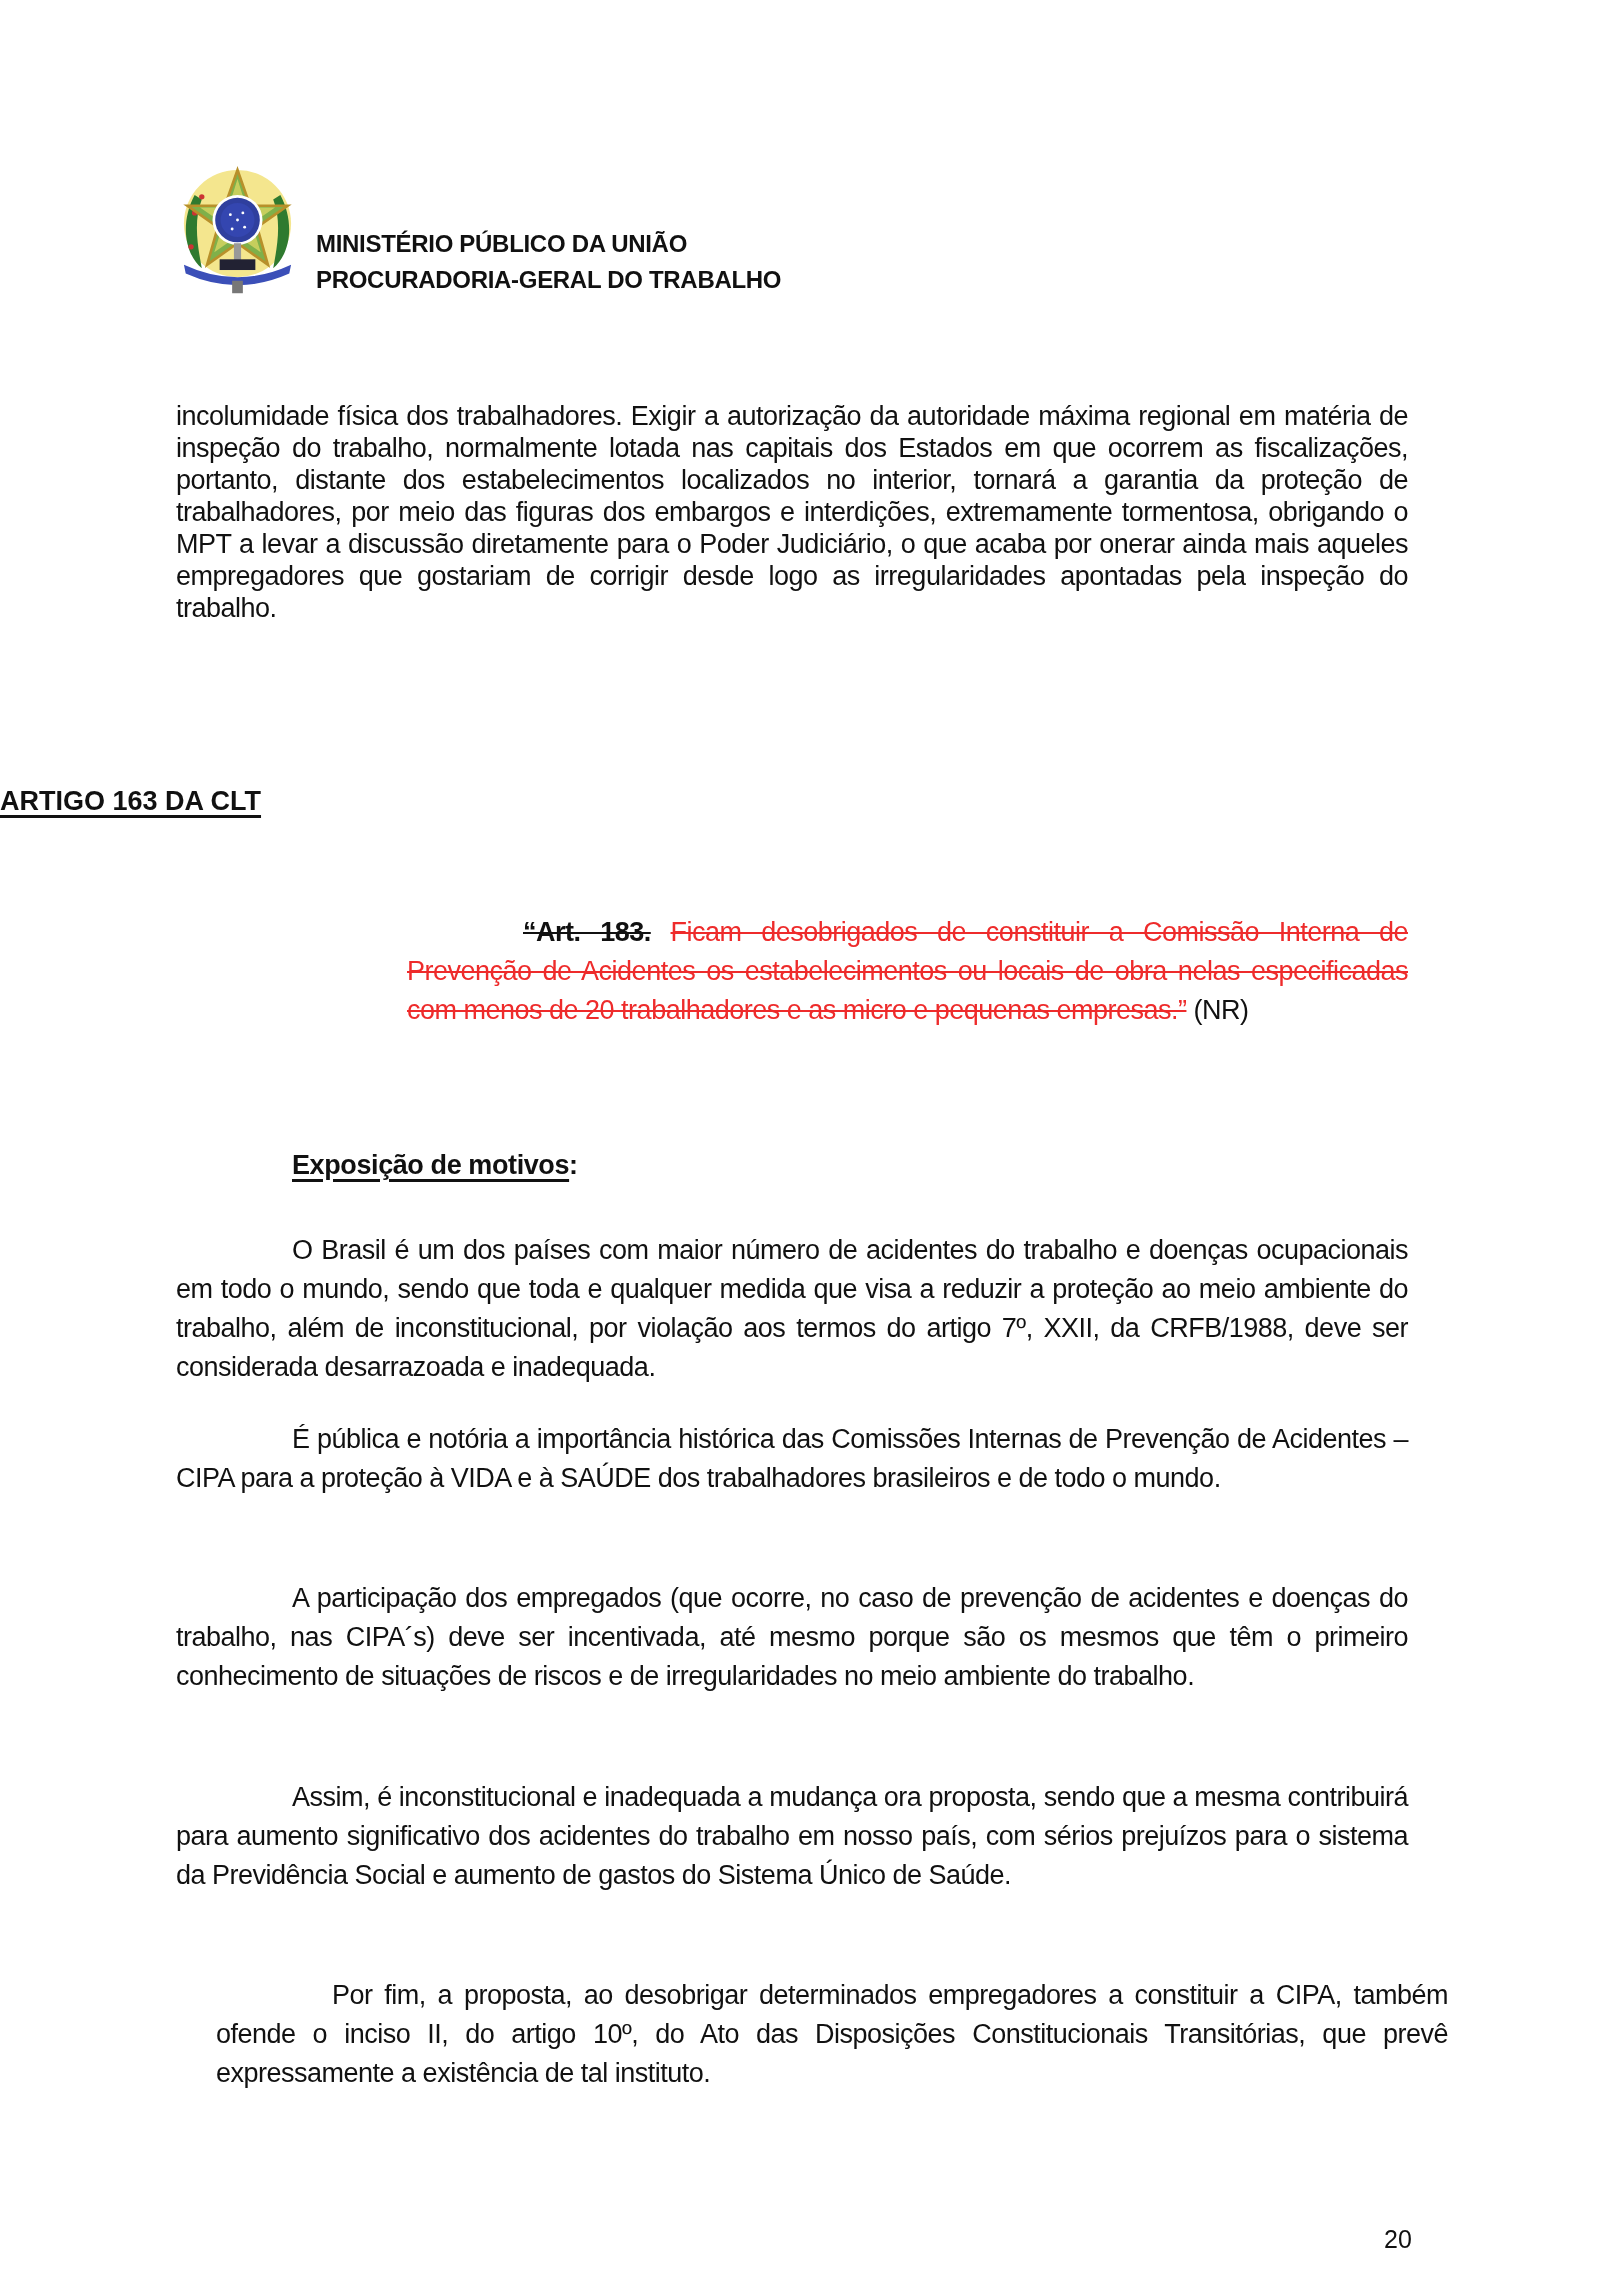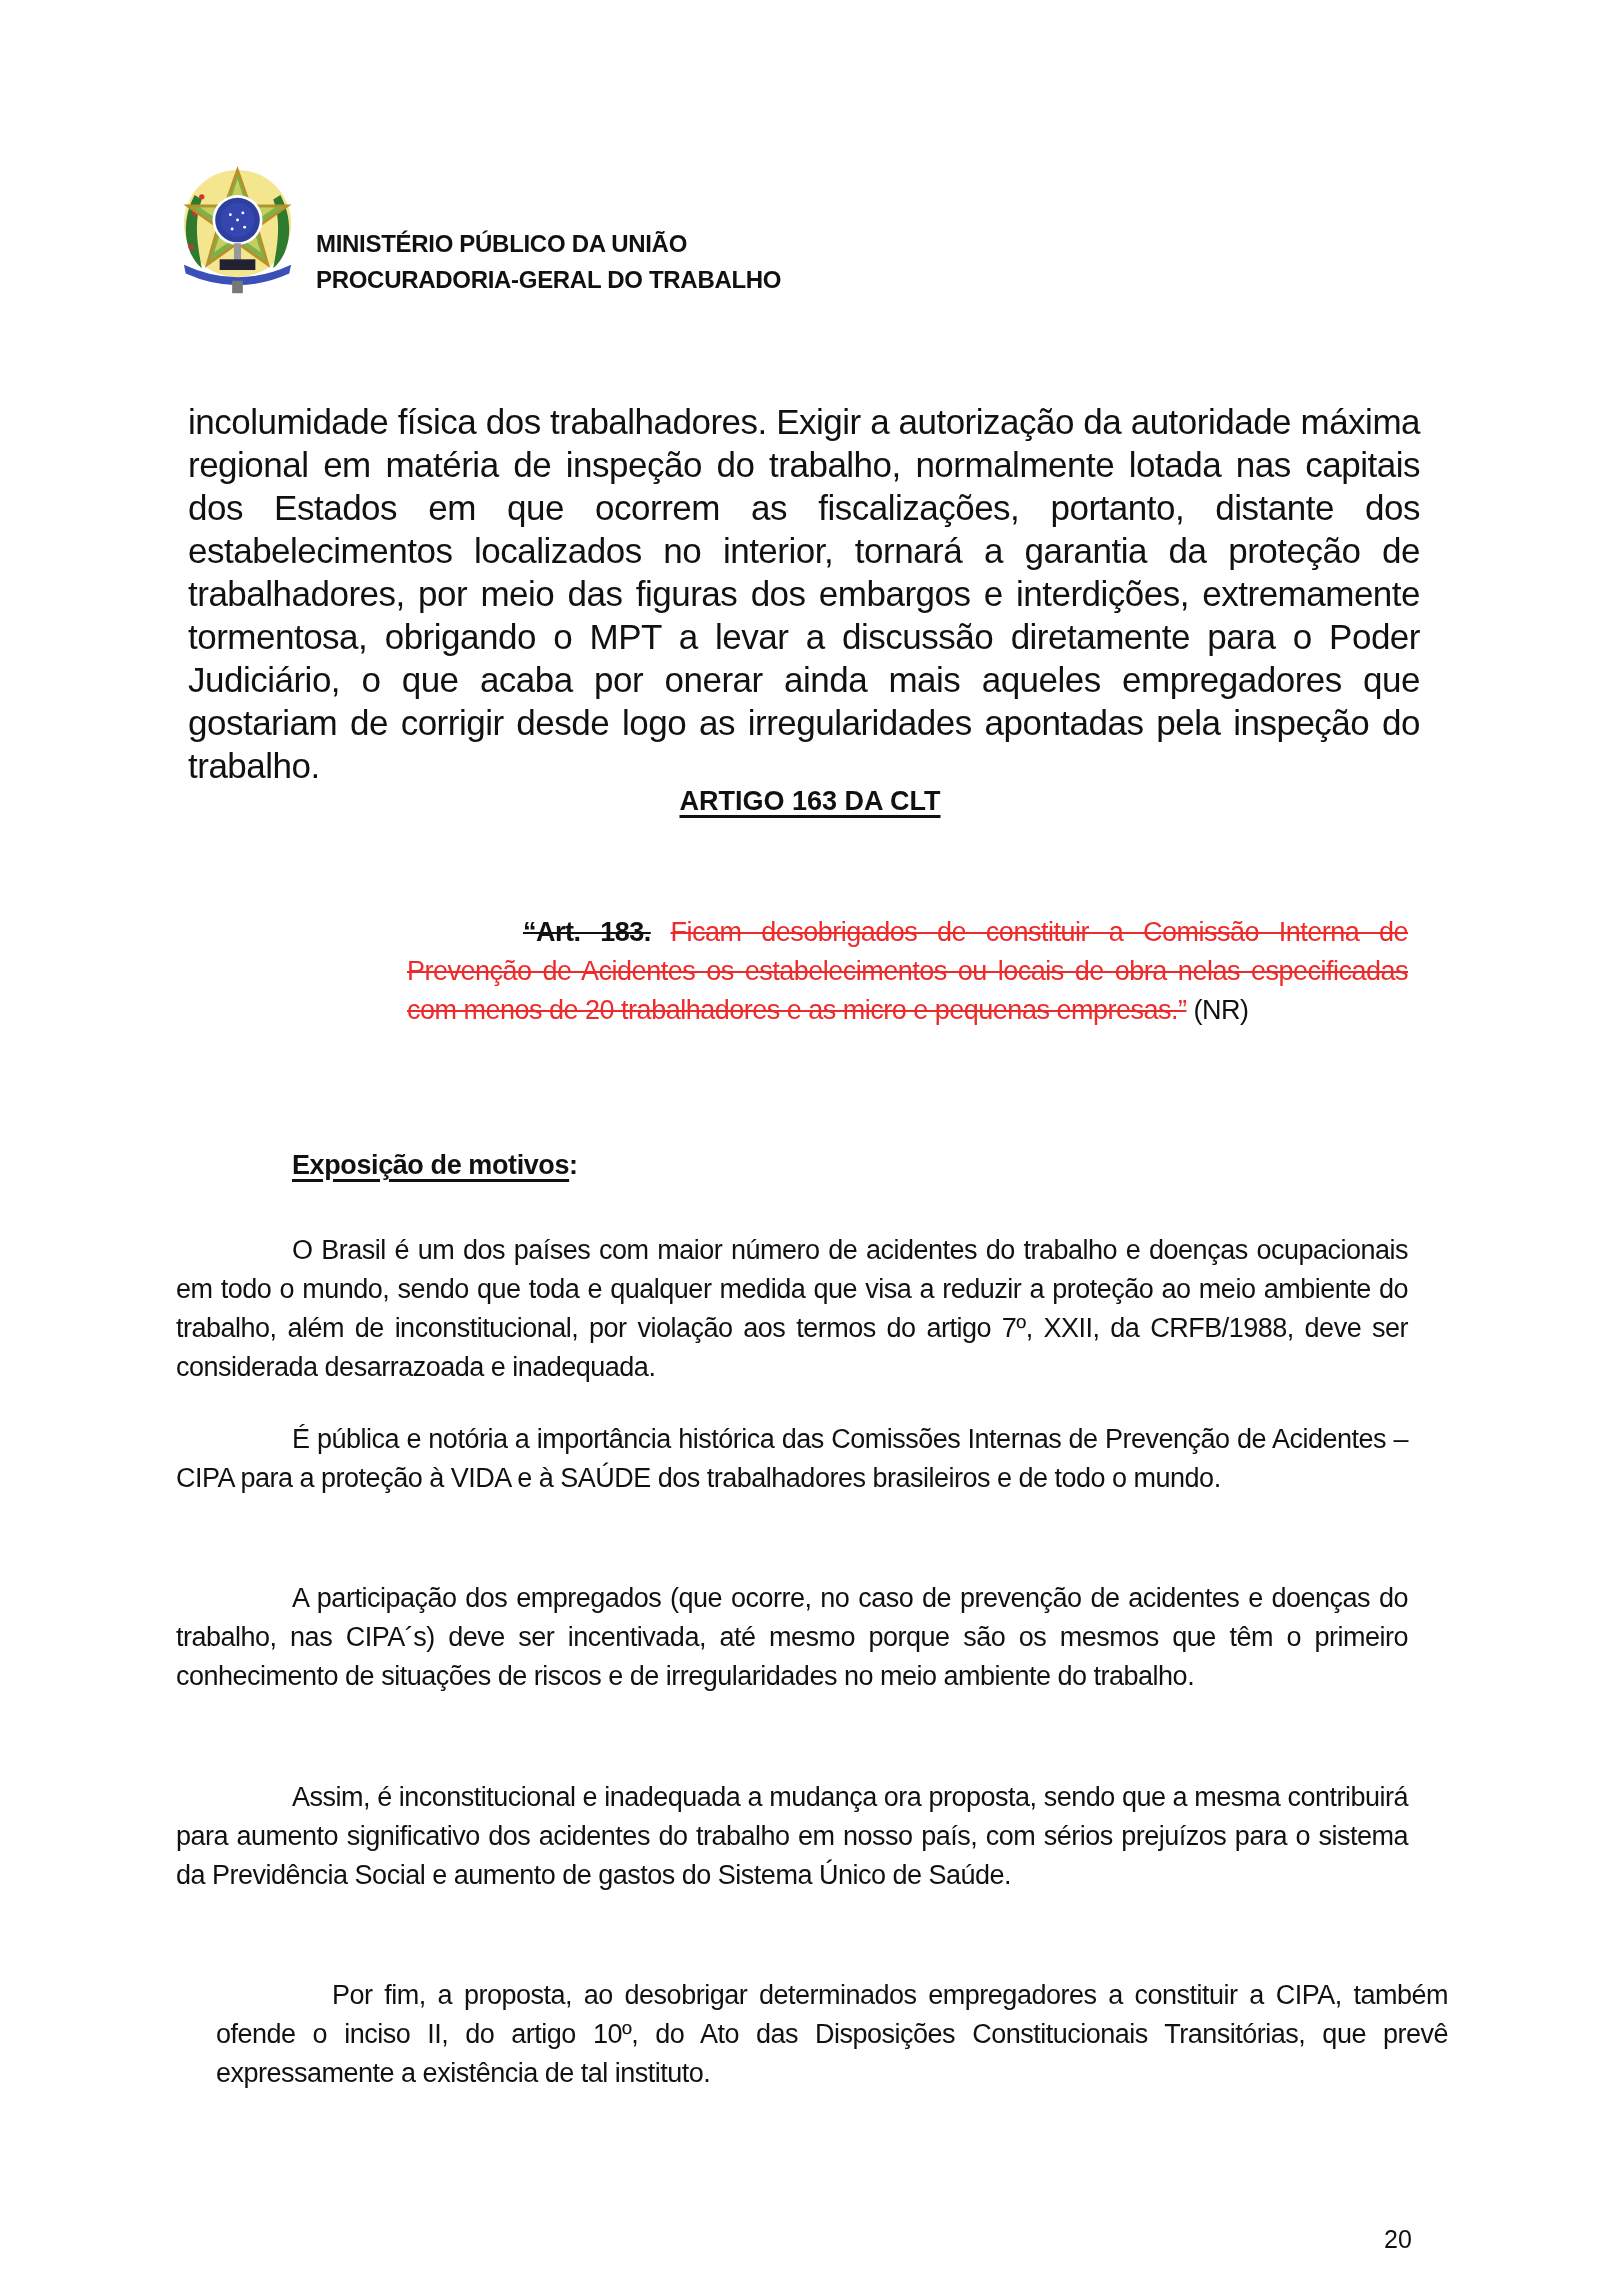--- a/index.html
+++ b/index.html
@@ -34,36 +34,36 @@
       font-weight: bold;
       font-size: 24px;
       line-height: 36px;
       letter-spacing: -0.3px;
       color: #111;
     }
     .header-line { white-space: nowrap; }
 
     .body-text {
       position: absolute;
-      left: 188px;
+      left: 176px;
       width: 1232px;
-      font-size: 35px;
-      line-height: 43px;
+      font-size: 27px;
+      line-height: 32px;
       text-align: justify;
       letter-spacing: -0.5px;
       word-spacing: -0.9px;
     }
     .para-top { top: 400px; }
 
     .section-title {
       position: absolute;
       top: 786px;
       left: 0;
       width: 1620px;
-      text-align: center;
+      text-align: left;
       font-weight: bold;
       font-size: 27px;
       text-decoration: underline;
       text-underline-offset: 4.5px;
       text-decoration-thickness: 2.7px;
     }
 
     .article {
       position: absolute;
       left: 407px;

